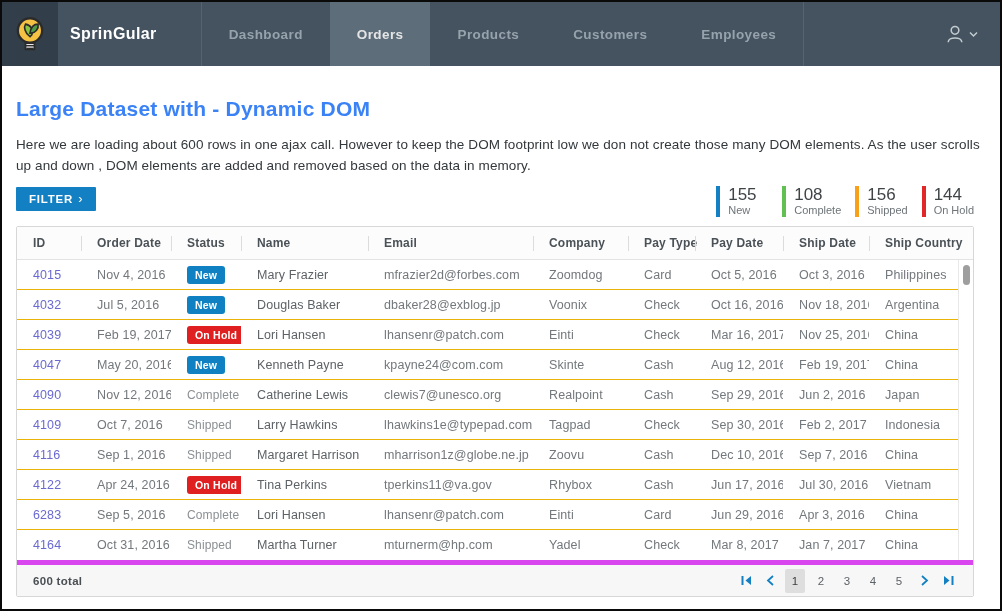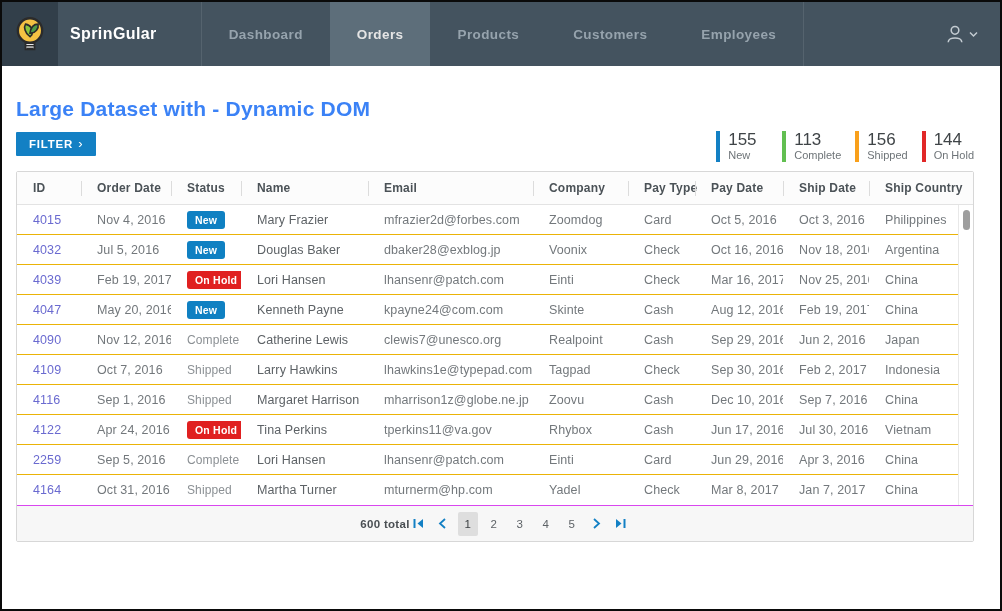--- a/index.html
+++ b/index.html
@@ -49,22 +49,22 @@
   .td.name { color:#5d6266; }
   .id-link { color:#6a6ad0; text-decoration:none; cursor:pointer; }
   .badge { display:inline-block; font-size:10.5px; font-weight:700; color:#fff; border-radius:3px; padding:3px 8px; letter-spacing:.2px; }
   .badge.badge-blue { background:#0f80c2; }
   .badge.badge-red  { background:#e02020; }
   .status-plain { font-size:12px; color:#8b9094; }
 
   .scroll-lane { width:15px; border-left:1px solid #e8e8e8; position:relative; }
   .scroll-thumb { position:absolute; top:5px; left:4px; width:7px; height:20px; border-radius:4px; background:#9e9e9e; cursor:grab; }
 
-  .tfoot { height:36px; background:#f7f7f7; border-top:1px solid #d946ef; display:flex; align-items:center;
-           justify-content:center; padding:0 16px; }
+  .tfoot { height:36px; background:#f7f7f7; border-top:5px solid #d946ef; display:flex; align-items:center;
+           justify-content:space-between; padding:0 16px; }
   .total { font-size:11.5px; font-weight:700; color:#4a4f53; letter-spacing:.3px; }
   .pagination { display:flex; align-items:center; gap:6px; }
   .pg-icon { width:18px; height:22px; display:flex; align-items:center; justify-content:center; cursor:pointer; }
   .pg-num { min-width:20px; height:24px; display:flex; align-items:center; justify-content:center;
             font-size:11.5px; color:#5d6266; cursor:pointer; border-radius:2px; padding:0 3px; }
   .pg-num.active { background:#dedede; color:#3c4043; }
 </style>
 </head>
 <body>
 
@@ -114,33 +114,34 @@
       <span style="display:flex;">
         <svg width="9" height="7" viewBox="0 0 9 7" fill="none" stroke="#c3cbd1" stroke-width="1.5">
           <path d="M1 1.5 L4.5 5 L8 1.5"></path>
         </svg>
       </span>
     </div>
   </nav>
 
   <div class="main">
     <h1 class="page-title">Large Dataset with - Dynamic DOM</h1>
+    <p class="page-desc">Here we are loading about 600 rows in one ajax call. However to keep the DOM footprint low we don not create those many DOM elements. As the user scrolls up and down , DOM elements are added and removed based on the data in memory.</p>
 
     <div class="toolbar">
       <button class="filter-btn">
         <span>FILTER</span>
         <span class="chev">›</span>
       </button>
       <div class="stats">
           <div class="stat" style="border-left-color: rgb(19, 128, 196);">
             <div class="stat-value">155</div>
             <div class="stat-label">New</div>
           </div>
           <div class="stat" style="border-left-color: rgb(98, 191, 81);">
-            <div class="stat-value">113</div>
+            <div class="stat-value">108</div>
             <div class="stat-label">Complete</div>
           </div>
           <div class="stat" style="border-left-color: rgb(249, 160, 27);">
             <div class="stat-value">156</div>
             <div class="stat-label">Shipped</div>
           </div>
           <div class="stat" style="border-left-color: rgb(225, 39, 39);">
             <div class="stat-value">144</div>
             <div class="stat-label">On Hold</div>
           </div>
@@ -252,21 +253,21 @@
               <div class="td"><span class="badge badge-red">On Hold</span></div>
               <div class="td name">Tina Perkins</div>
               <div class="td">tperkins11@va.gov</div>
               <div class="td">Rhybox</div>
               <div class="td">Cash</div>
               <div class="td">Jun 17, 2016</div>
               <div class="td">Jul 30, 2016</div>
               <div class="td">Vietnam</div>
             </div>
             <div class="tr grid-row">
-              <div class="td"><a class="id-link" href="#">2259</a></div>
+              <div class="td"><a class="id-link" href="#">6283</a></div>
               <div class="td">Sep 5, 2016</div>
               <div class="td"><span class="status-plain">Complete</span></div>
               <div class="td name">Lori Hansen</div>
               <div class="td">lhansenr@patch.com</div>
               <div class="td">Einti</div>
               <div class="td">Card</div>
               <div class="td">Jun 29, 2016</div>
               <div class="td">Apr 3, 2016</div>
               <div class="td">China</div>
             </div>

